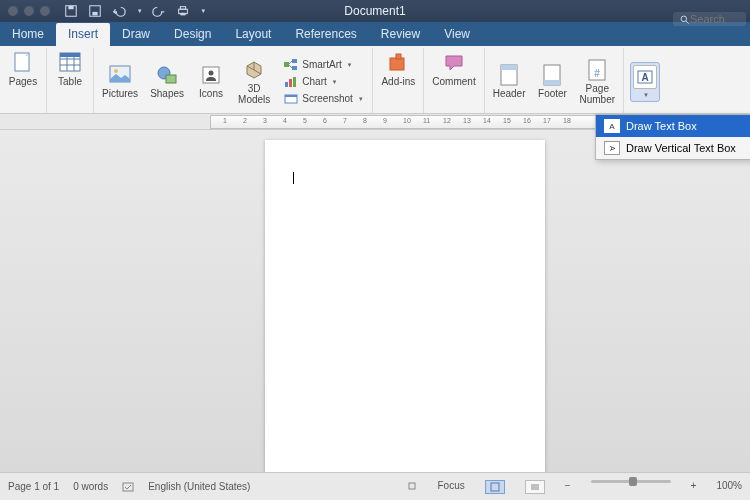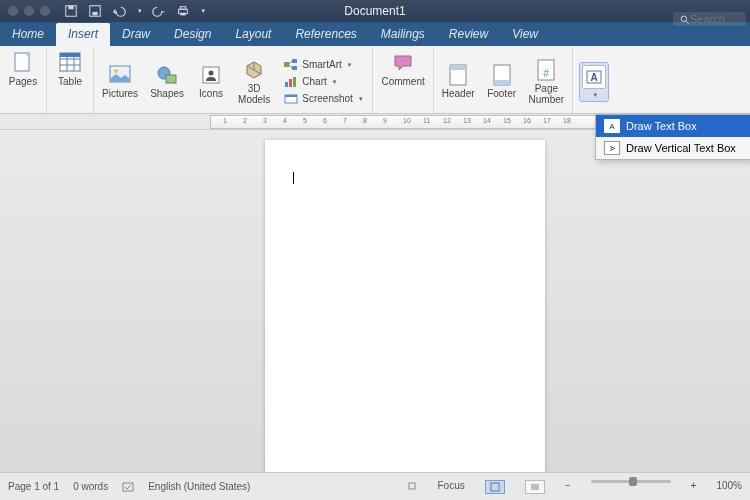--- a/index.html
+++ b/index.html
@@ -8,21 +8,21 @@
 .titlebar { height: 22px; background: linear-gradient(#3a4a63, #2e3e57); display: flex; align-items: center; color: #dfe6f0; font-size: 11px; position: relative; }
 .traffic { display: flex; gap: 6px; padding-left: 8px; }
 .traffic span { width: 10px; height: 10px; border-radius: 50%; background: #5a6374; display: inline-block; }
 .qat { display: flex; gap: 10px; margin-left: 14px; align-items: center; }
 .qat svg, .qat .qi { width: 14px; height: 14px; }
 .doc-title { position: absolute; left: 50%; transform: translateX(-50%); font-size: 12px; color: #e8eef7; }
 .search-wrap { margin-left: auto; display: flex; align-items: center; margin-right: 4px; background: rgba(255,255,255,0.1); border-radius: 3px; padding: 1px 6px; margin-top: 16px; }
 .search-wrap input { background: transparent; border: none; color: #cbd6e6; font-size: 11px; width: 50px; outline: none; }
 
 .tabbar { height: 24px; background: #2e5c8a; display: flex; align-items: flex-end; font-size: 12px; }
-.tab { padding: 4px 12px 5px; color: #dbe7f5; cursor: pointer; font-style: italic; }
+.tab { padding: 4px 12px 5px; color: #dbe7f5; cursor: pointer; }
 .tab.active { background: #f3f3f3; color: #2a5a9a; border-radius: 2px 2px 0 0; }
 
 .ribbon { height: 68px; background: #f3f3f3; border-bottom: 1px solid #c9c9c9; display: flex; align-items: stretch; padding: 2px 0 0 0; font-size: 10px; color: #444; }
 .group { display: flex; flex-direction: column; align-items: center; justify-content: flex-start; padding: 2px 6px 0; border-right: 1px solid #d9d9d9; }
 .group.row { flex-direction: row; align-items: center; gap: 8px; }
 .btn { display: flex; flex-direction: column; align-items: center; justify-content: flex-start; gap: 2px; padding: 2px 2px; cursor: pointer; border-radius: 3px; min-width: 34px; }
 .btn .ic { width: 22px; height: 22px; display: flex; align-items: center; justify-content: center; }
 .btn .lbl { font-size: 10px; text-align: center; line-height: 11px; max-width: 48px; }
 .stack { display: flex; flex-direction: column; gap: 1px; }
 .stack .srow { display: flex; align-items: center; gap: 4px; padding: 1px 4px; cursor: pointer; font-size: 10px; border-radius: 2px; }
@@ -96,21 +96,20 @@
   </div>
 </div>
 
 <div class="tabbar">
   <div class="tab">Home</div>
   <div class="tab active">Insert</div>
   <div class="tab">Draw</div>
   <div class="tab">Design</div>
   <div class="tab">Layout</div>
   <div class="tab">References</div>
-  <div class="tab">Mailings</div>
   <div class="tab">Review</div>
   <div class="tab">View</div>
 </div>
 
 <div class="ribbon">
   <div class="group">
       <div class="btn">
         <div class="ic">
           <svg width="20" height="22">
             <rect x="2" y="1" width="14" height="18" fill="#fff" stroke="#6a8ab8" stroke-width="1"></rect>
@@ -208,20 +207,31 @@
               <rect x="1" y="2" width="12" height="8" fill="#fff" stroke="#5a8ac8"></rect>
               <rect x="1" y="2" width="12" height="2" fill="#5a8ac8"></rect>
             </svg>
           </span>
           <span>Screenshot</span>
           <span class="dd-caret">▾</span>
         </div>
     </div>
   </div>
 
+  <div class="group">
+      <div class="btn">
+        <div class="ic">
+          <svg width="20" height="20">
+            <rect x="2" y="5" width="14" height="12" fill="#e87a4a" stroke="#c85a2a"></rect>
+            <rect x="8" y="1" width="5" height="5" fill="#e87a4a" stroke="#c85a2a"></rect>
+          </svg>
+        </div>
+        <div class="lbl">Add-ins</div>
+      </div>
+    </div>
 
 
 
   <div class="group">
       <div class="btn">
         <div class="ic">
           <svg width="20" height="20">
             <path d="M2 3h16v10H10l-4 4v-4H2z" fill="#d888c0" stroke="#b05898"></path>
           </svg>
         </div>

